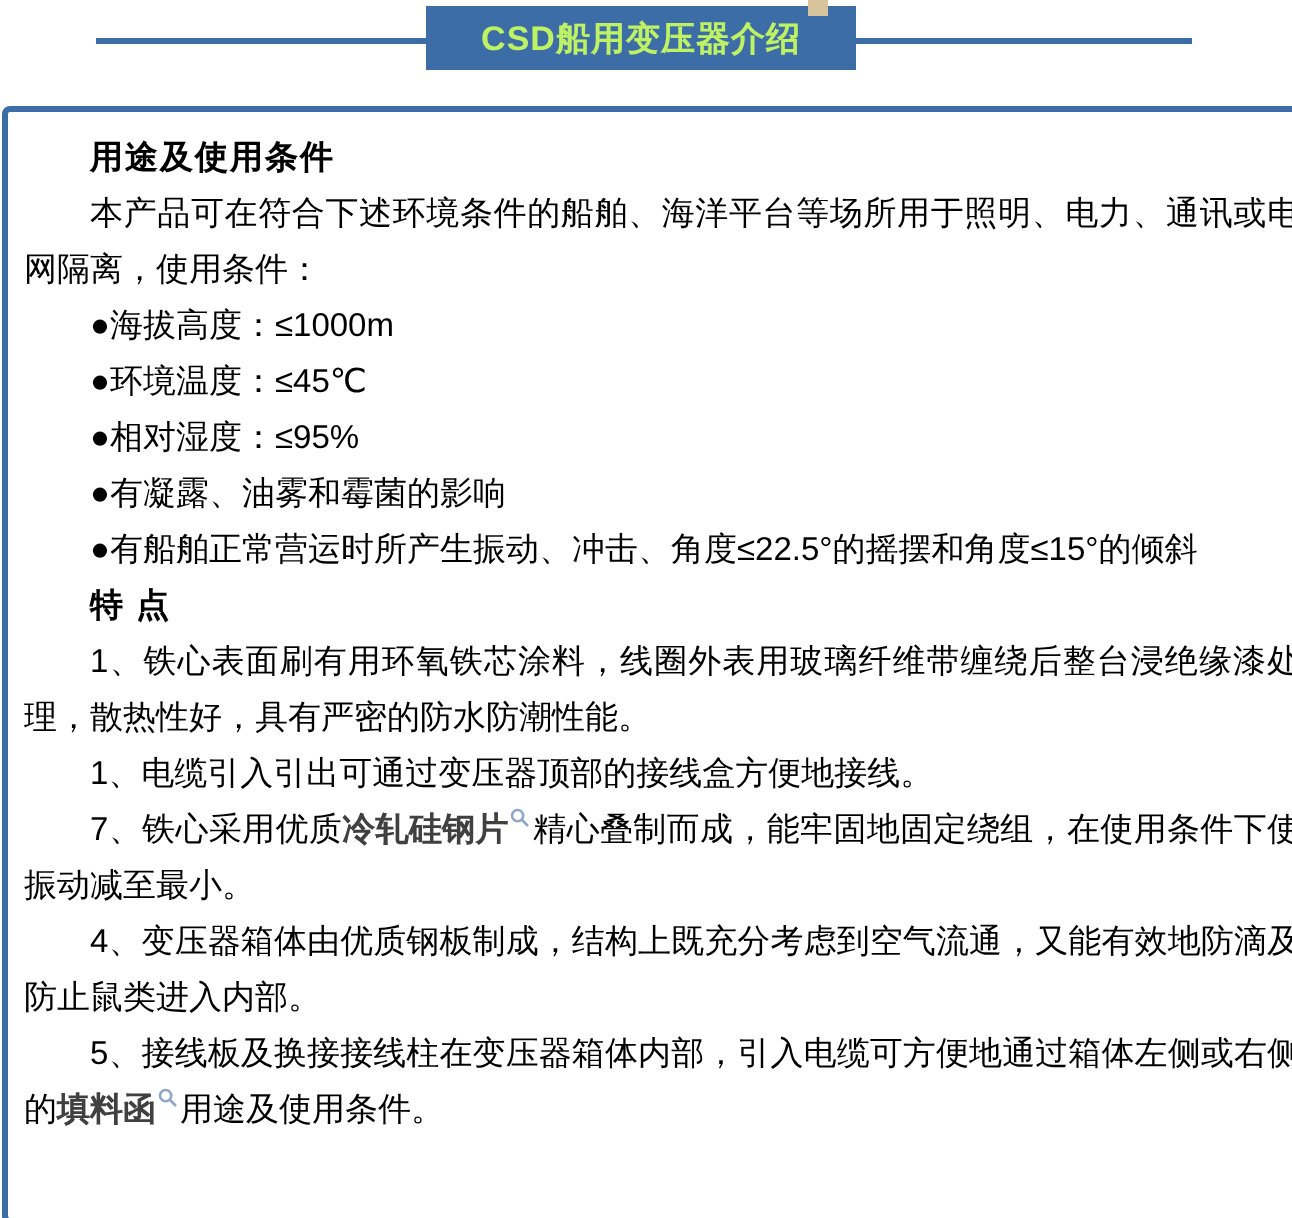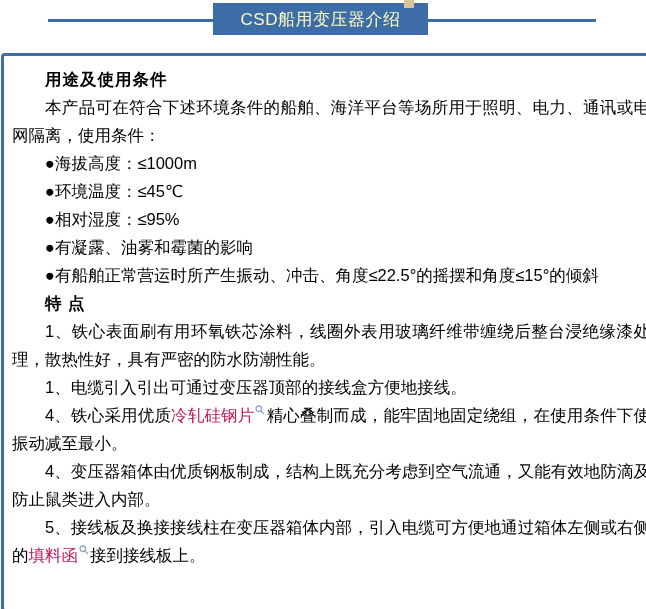--- a/index.html
+++ b/index.html
@@ -11,36 +11,36 @@
   
   .header{position:absolute;left:0;top:0;width:646px;height:53px;}
   .rule{position:absolute;top:19px;height:3px;background:#3d6da7;}
   .rule-left{left:48px;width:167px;}
   .rule-right{left:428px;width:168px;}
   .title-box{
     position:absolute;left:213px;top:3px;width:215px;height:32px;
     background:#3d6da7;display:flex;align-items:center;justify-content:center;
   }
   .title-box .title{
-    font-size:17px;font-weight:normal;color:#fef9c3;letter-spacing:.5px;
+    font-size:17px;font-weight:bold;color:#bef264;letter-spacing:.5px;
   }
   .tan-square{position:absolute;left:404px;top:0;width:10px;height:8px;background:#d8c49c;}
   
   .panel{
     position:absolute;left:1px;top:53px;width:638px;height:544px;
     border:3px solid #3d6da7;border-radius:4px;background:#fff;
     padding:9px 8px 0 8px;box-sizing:content-box;
   }
   .para{
     margin:0;font-size:16.5px;line-height:28px;text-align:justify;
     text-indent:2em;color:#000;
   }
   .heading{font-weight:bold;letter-spacing:1px;}
   .term-link{
-    color:#be185d;text-decoration:none;cursor:pointer;
+    color:#404040;text-decoration:none;cursor:pointer;font-weight:bold;
   }
   .search-sup{
     display:inline-block;width:10px;height:10px;position:relative;top:-6px;
     margin:0 1px;cursor:pointer;
   }
   .search-sup svg{display:block;}
 </style>
 </head>
 <body>
 
@@ -64,27 +64,27 @@
 
   <p class="para heading">特 点</p>
 
   <p class="para">
     <span>1、铁心表面刷有用环氧铁芯涂料，线圈外表用玻璃纤维带缠绕后整台浸绝缘漆处理，散热性好，具有严密的防水防潮性能。</span>
   </p>
   <p class="para">
     <span>1、电缆引入引出可通过变压器顶部的接线盒方便地接线。</span>
   </p>
   <p class="para">
-    <span>4、铁心采用优质</span><a class="term-link">冷轧硅钢片</a><span class="search-sup"><svg width="10" height="10" viewBox="0 0 10 10">
+    <span>7、铁心采用优质</span><a class="term-link">冷轧硅钢片</a><span class="search-sup"><svg width="10" height="10" viewBox="0 0 10 10">
           <circle cx="3.8" cy="3.8" r="2.8" fill="none" stroke="#8fa6c9" stroke-width="1.3"></circle>
           <line x1="6" y1="6" x2="9" y2="9" stroke="#8fa6c9" stroke-width="1.3"></line>
         </svg></span><span>精心叠制而成，能牢固地固定绕组，在使用条件下使振动减至最小。</span>
   </p>
   <p class="para">
     <span>4、变压器箱体由优质钢板制成，结构上既充分考虑到空气流通，又能有效地防滴及防止鼠类进入内部。</span>
   </p>
   <p class="para">
     <span>5、接线板及换接接线柱在变压器箱体内部，引入电缆可方便地通过箱体左侧或右侧的</span><a class="term-link">填料函</a><span class="search-sup"><svg width="10" height="10" viewBox="0 0 10 10">
           <circle cx="3.8" cy="3.8" r="2.8" fill="none" stroke="#8fa6c9" stroke-width="1.3"></circle>
           <line x1="6" y1="6" x2="9" y2="9" stroke="#8fa6c9" stroke-width="1.3"></line>
-        </svg></span><span>接到接线板上。</span>
+        </svg></span><span>用途及使用条件。</span>
   </p>
 </div>
 
 </body></html>

